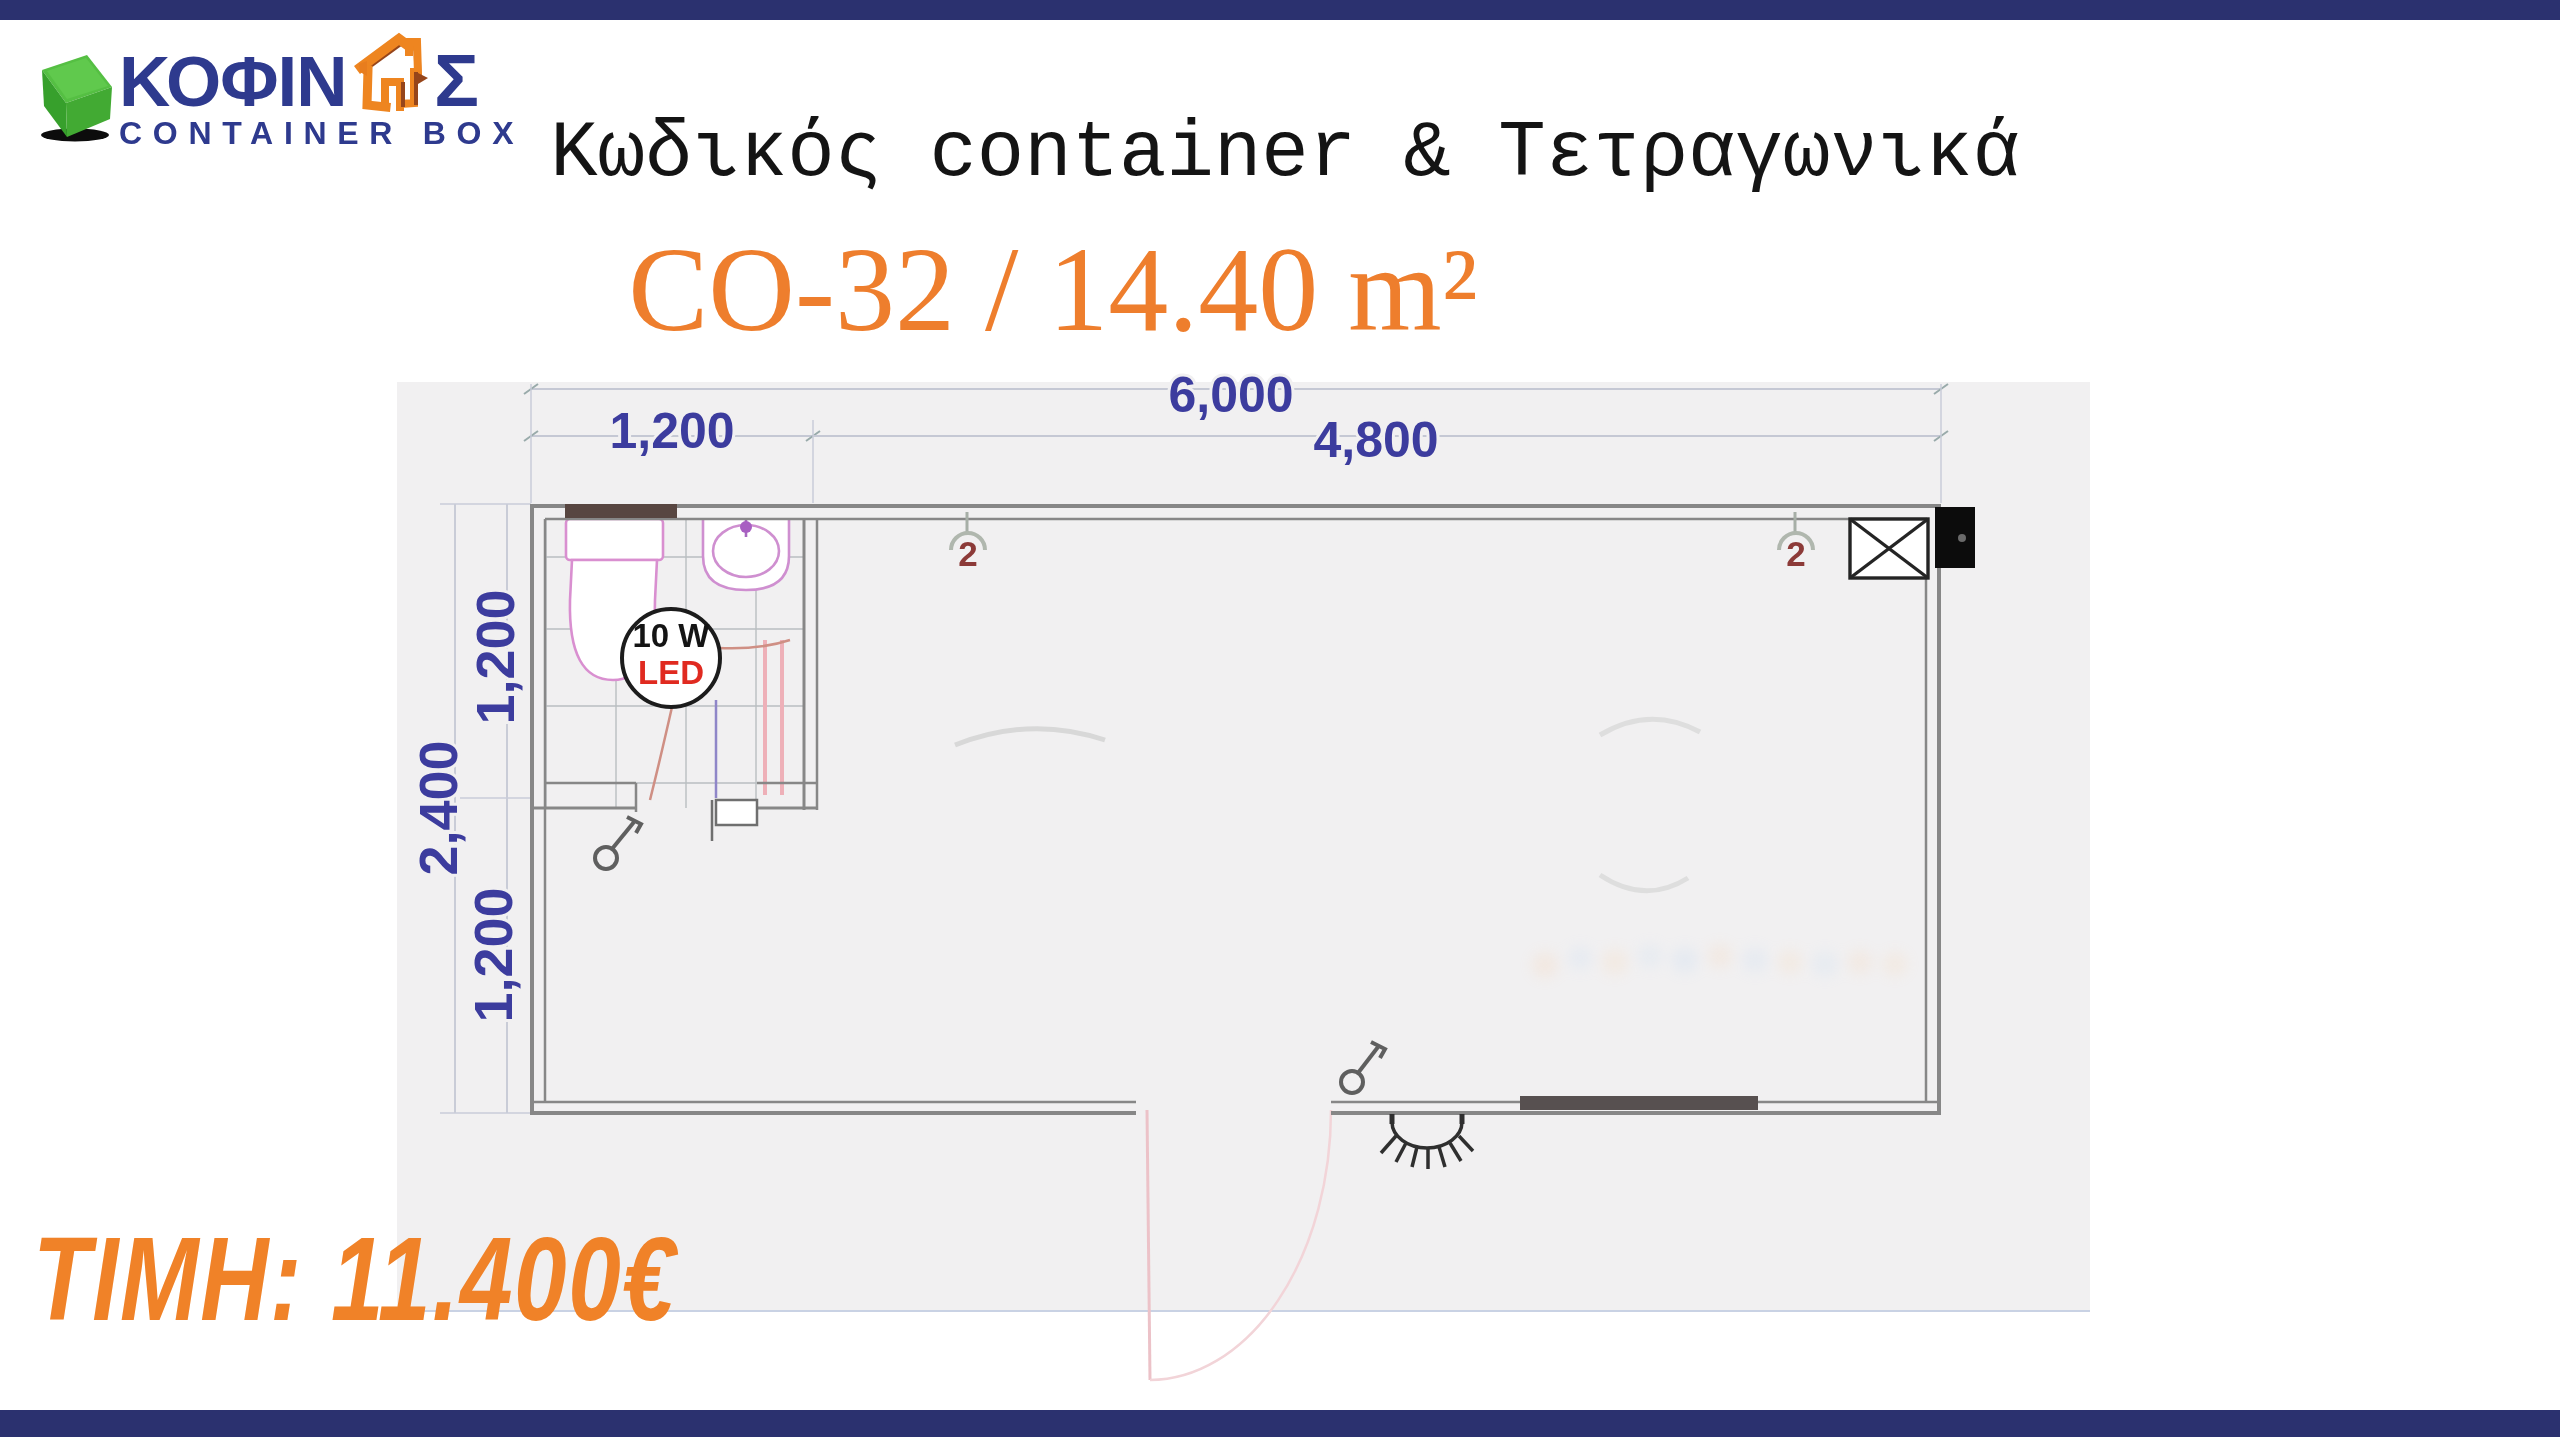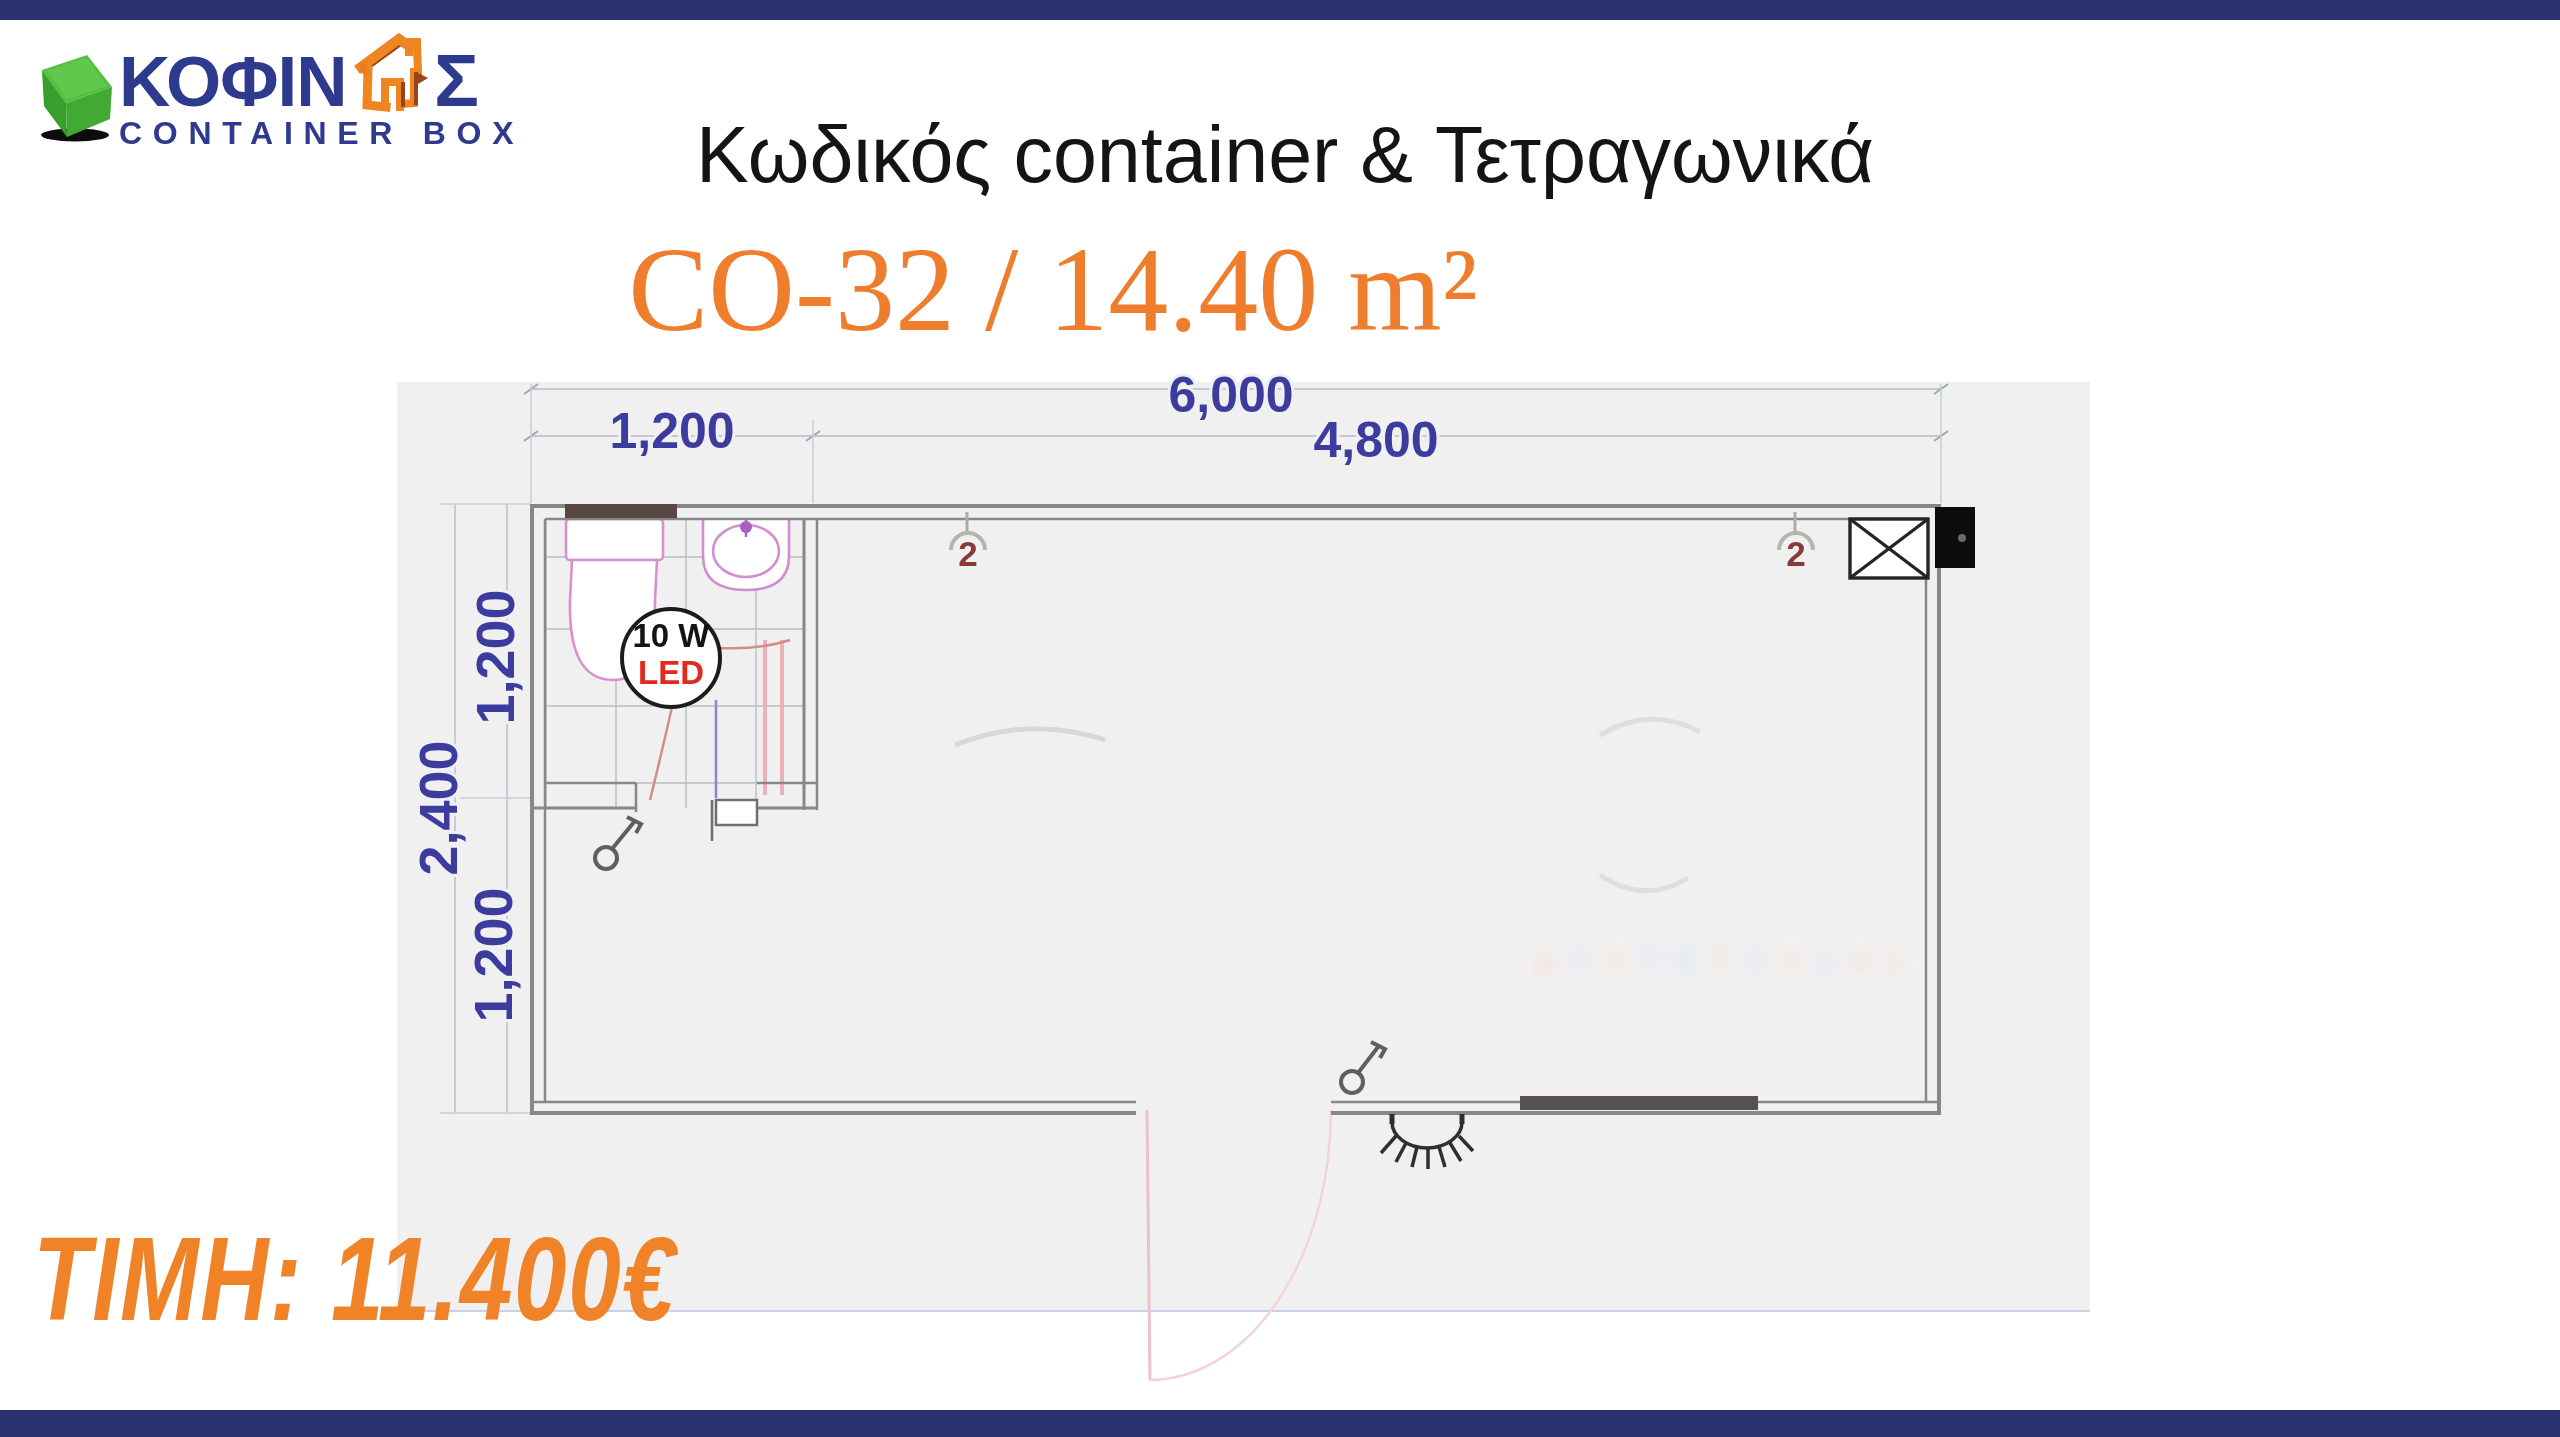--- a/index.html
+++ b/index.html
@@ -39,21 +39,21 @@
     <polygon points="344,64 352,61 352,76 345,72" fill="#e87d1e" stroke="none"></polygon>
   </g>
 
   <text x="419" y="106" font-family="Liberation Sans" font-weight="bold" font-size="75" fill="#2e3a8e">Σ</text>
 
   <text x="104" y="144" font-family="Liberation Sans" font-weight="bold" font-size="32" letter-spacing="10.7" fill="#2e3a8e">CONTAINER BOX</text>
 </svg>
 </div>
 
 <div class="abs" style="left:0;top:109px;width:2560px;text-align:center">
-  <span style="font-family:Liberation Sans, sans-serif;font-size:79px;color:#141414;margin-left:10px">Κωδικός container &amp; Τετραγωνικά</span>
+  <span style="font-family:Liberation Mono, monospace;font-size:79px;color:#141414;margin-left:10px">Κωδικός container &amp; Τετραγωνικά</span>
 </div>
 
 <div class="abs" style="left:0;top:221px;width:2036px;text-align:center">
   <span style="font-family:'Liberation Serif',serif;font-size:120px;color:#ee7e2d;margin-left:70px">CO-32 / 14.40 m²</span>
 </div>
 
 <div class="abs" style="left:397px;top:382px;width:1693px;height:928px;background:#f1f0f1;border-bottom:2px solid #c9d2e4"></div>
 
 <svg class="abs" style="left:397px;top:370px" width="1693" height="1022" viewBox="397 370 1693 1022">
 

